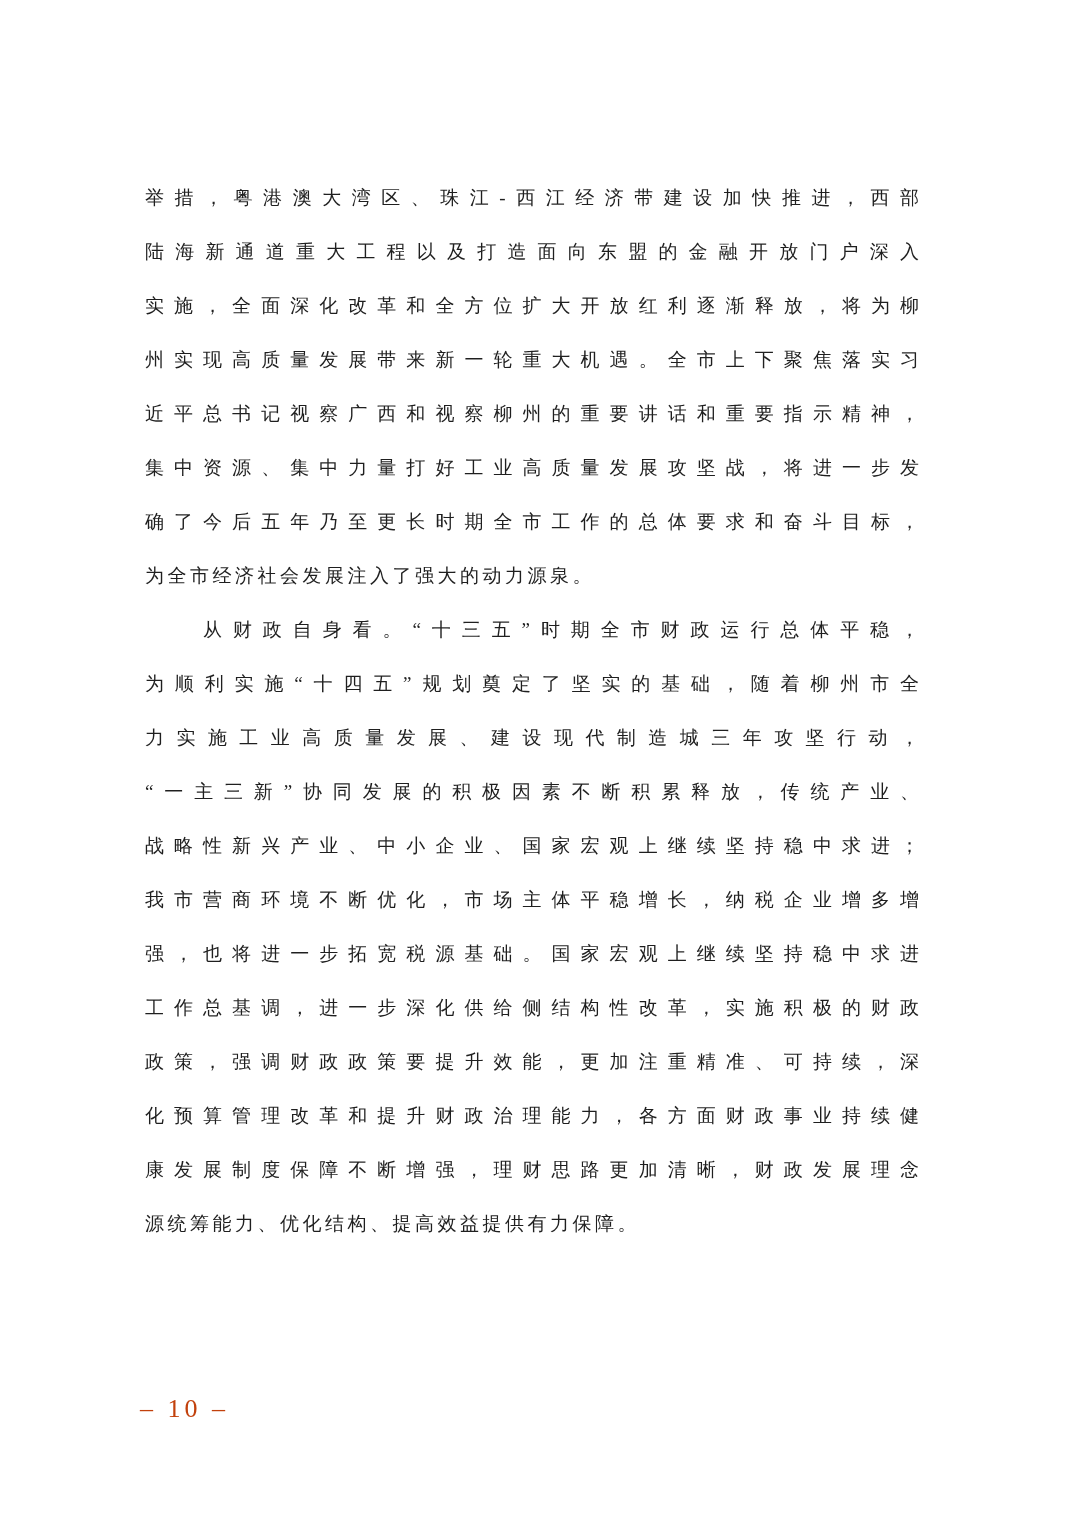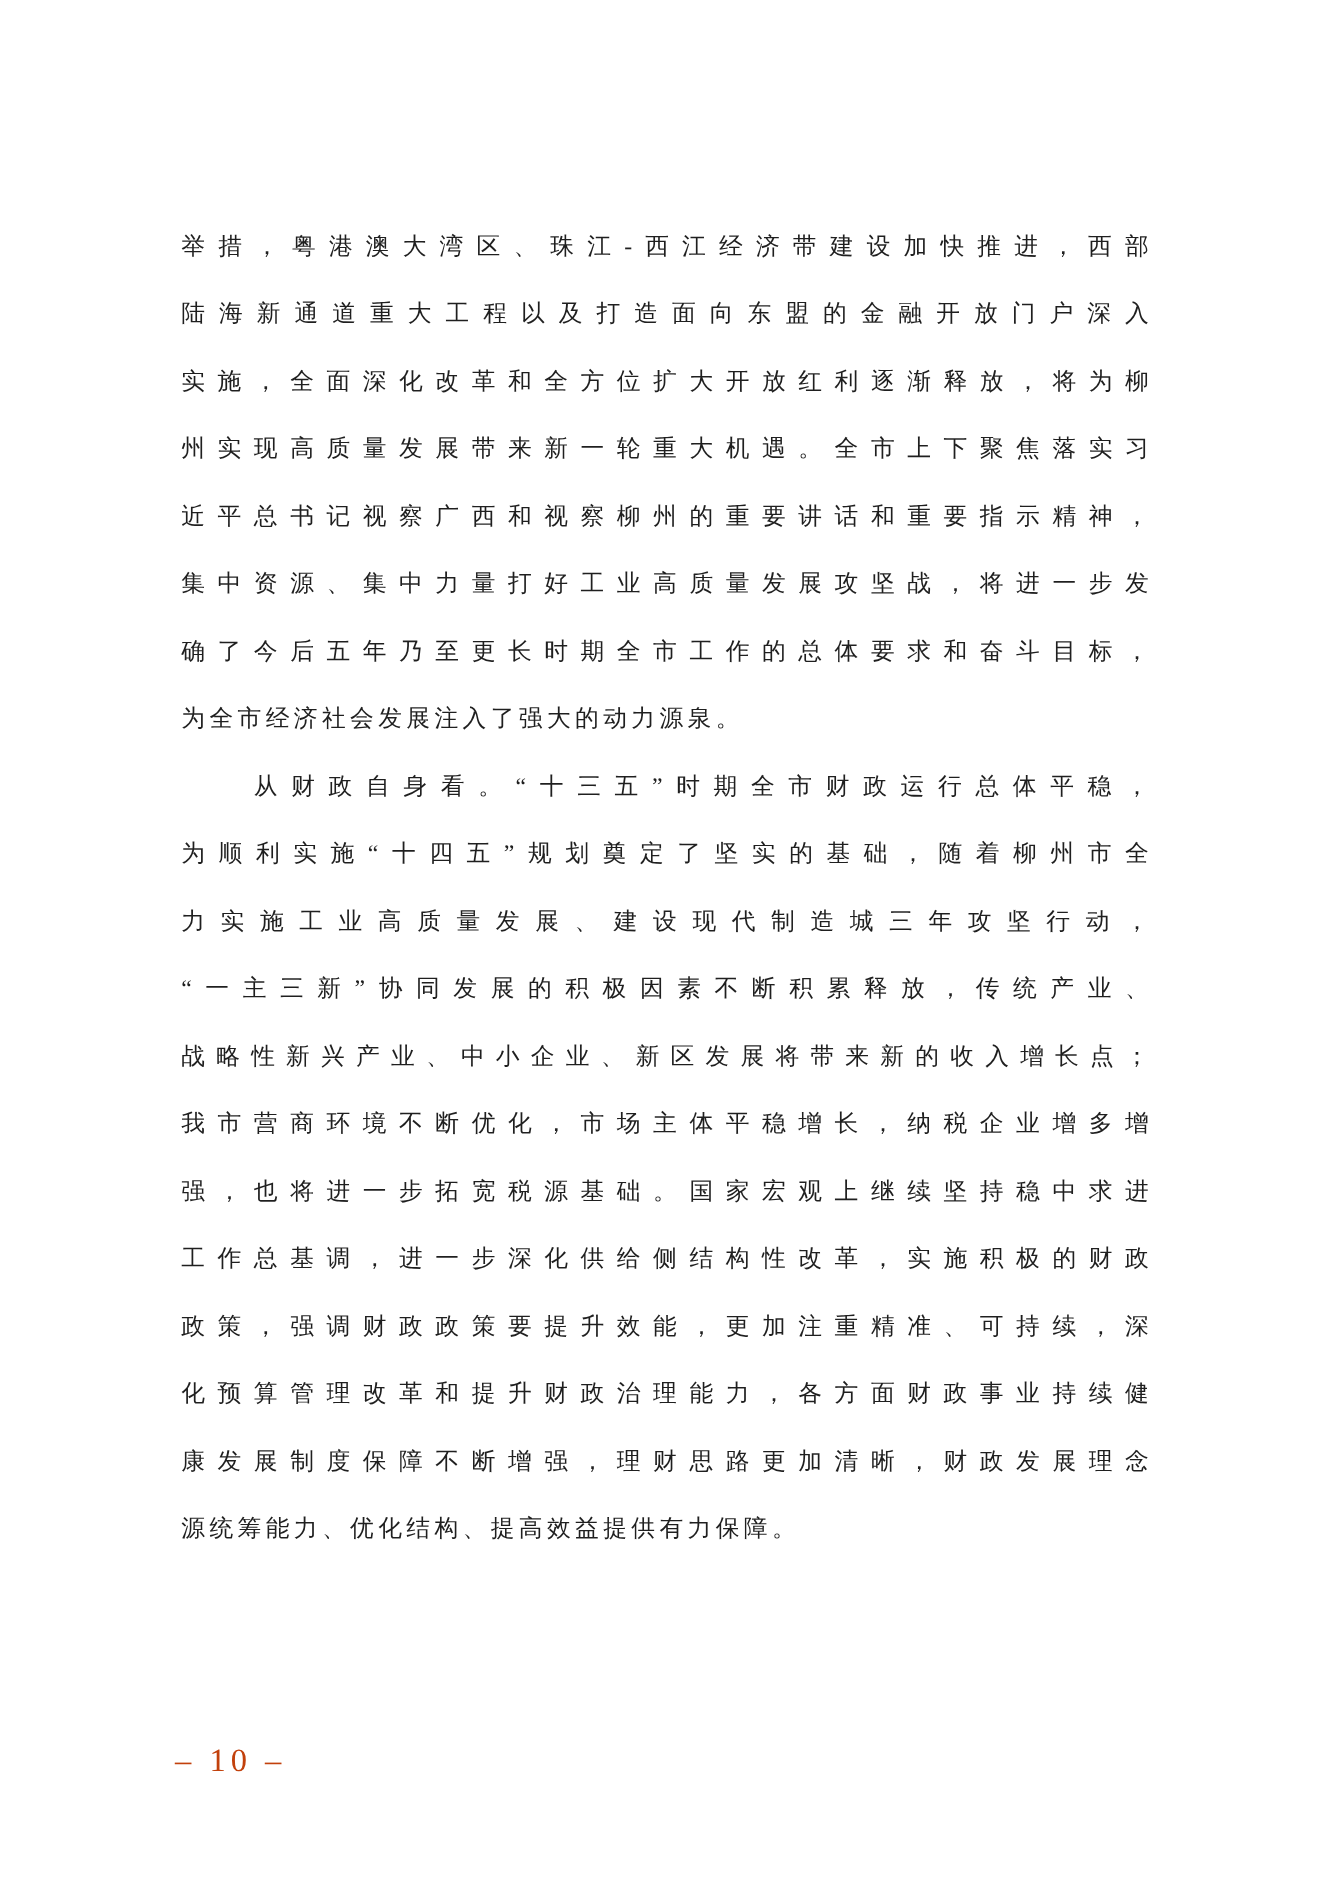--- a/index.html
+++ b/index.html
@@ -63,21 +63,21 @@
       <div class="line">实施，全面深化改革和全方位扩大开放红利逐渐释放，将为柳</div>
       <div class="line">州实现高质量发展带来新一轮重大机遇。全市上下聚焦落实习</div>
       <div class="line">近平总书记视察广西和视察柳州的重要讲话和重要指示精神，</div>
       <div class="line">集中资源、集中力量打好工业高质量发展攻坚战，将进一步发</div>
       <div class="line">确了今后五年乃至更长时期全市工作的总体要求和奋斗目标，</div>
       <div class="line no-fill">为全市经济社会发展注入了强大的动力源泉。</div>
       <div class="line indent">从财政自身看。“十三五”时期全市财政运行总体平稳，</div>
       <div class="line">为顺利实施“十四五”规划奠定了坚实的基础，随着柳州市全</div>
       <div class="line">力实施工业高质量发展、建设现代制造城三年攻坚行动，</div>
       <div class="line">“一主三新”协同发展的积极因素不断积累释放，传统产业、</div>
-      <div class="line">战略性新兴产业、中小企业、新区发展将带来新的收入增长点；</div>
+      <div class="line">战略性新兴产业、中小企业、国家宏观上继续坚持稳中求进；</div>
       <div class="line">我市营商环境不断优化，市场主体平稳增长，纳税企业增多增</div>
       <div class="line">强，也将进一步拓宽税源基础。国家宏观上继续坚持稳中求进</div>
       <div class="line">工作总基调，进一步深化供给侧结构性改革，实施积极的财政</div>
       <div class="line">政策，强调财政政策要提升效能，更加注重精准、可持续，深</div>
       <div class="line">化预算管理改革和提升财政治理能力，各方面财政事业持续健</div>
       <div class="line">康发展制度保障不断增强，理财思路更加清晰，财政发展理念</div>
       <div class="line no-fill">源统筹能力、优化结构、提高效益提供有力保障。</div>
     </div>
   <div class="page-number">– 10 –</div>
 </div>

